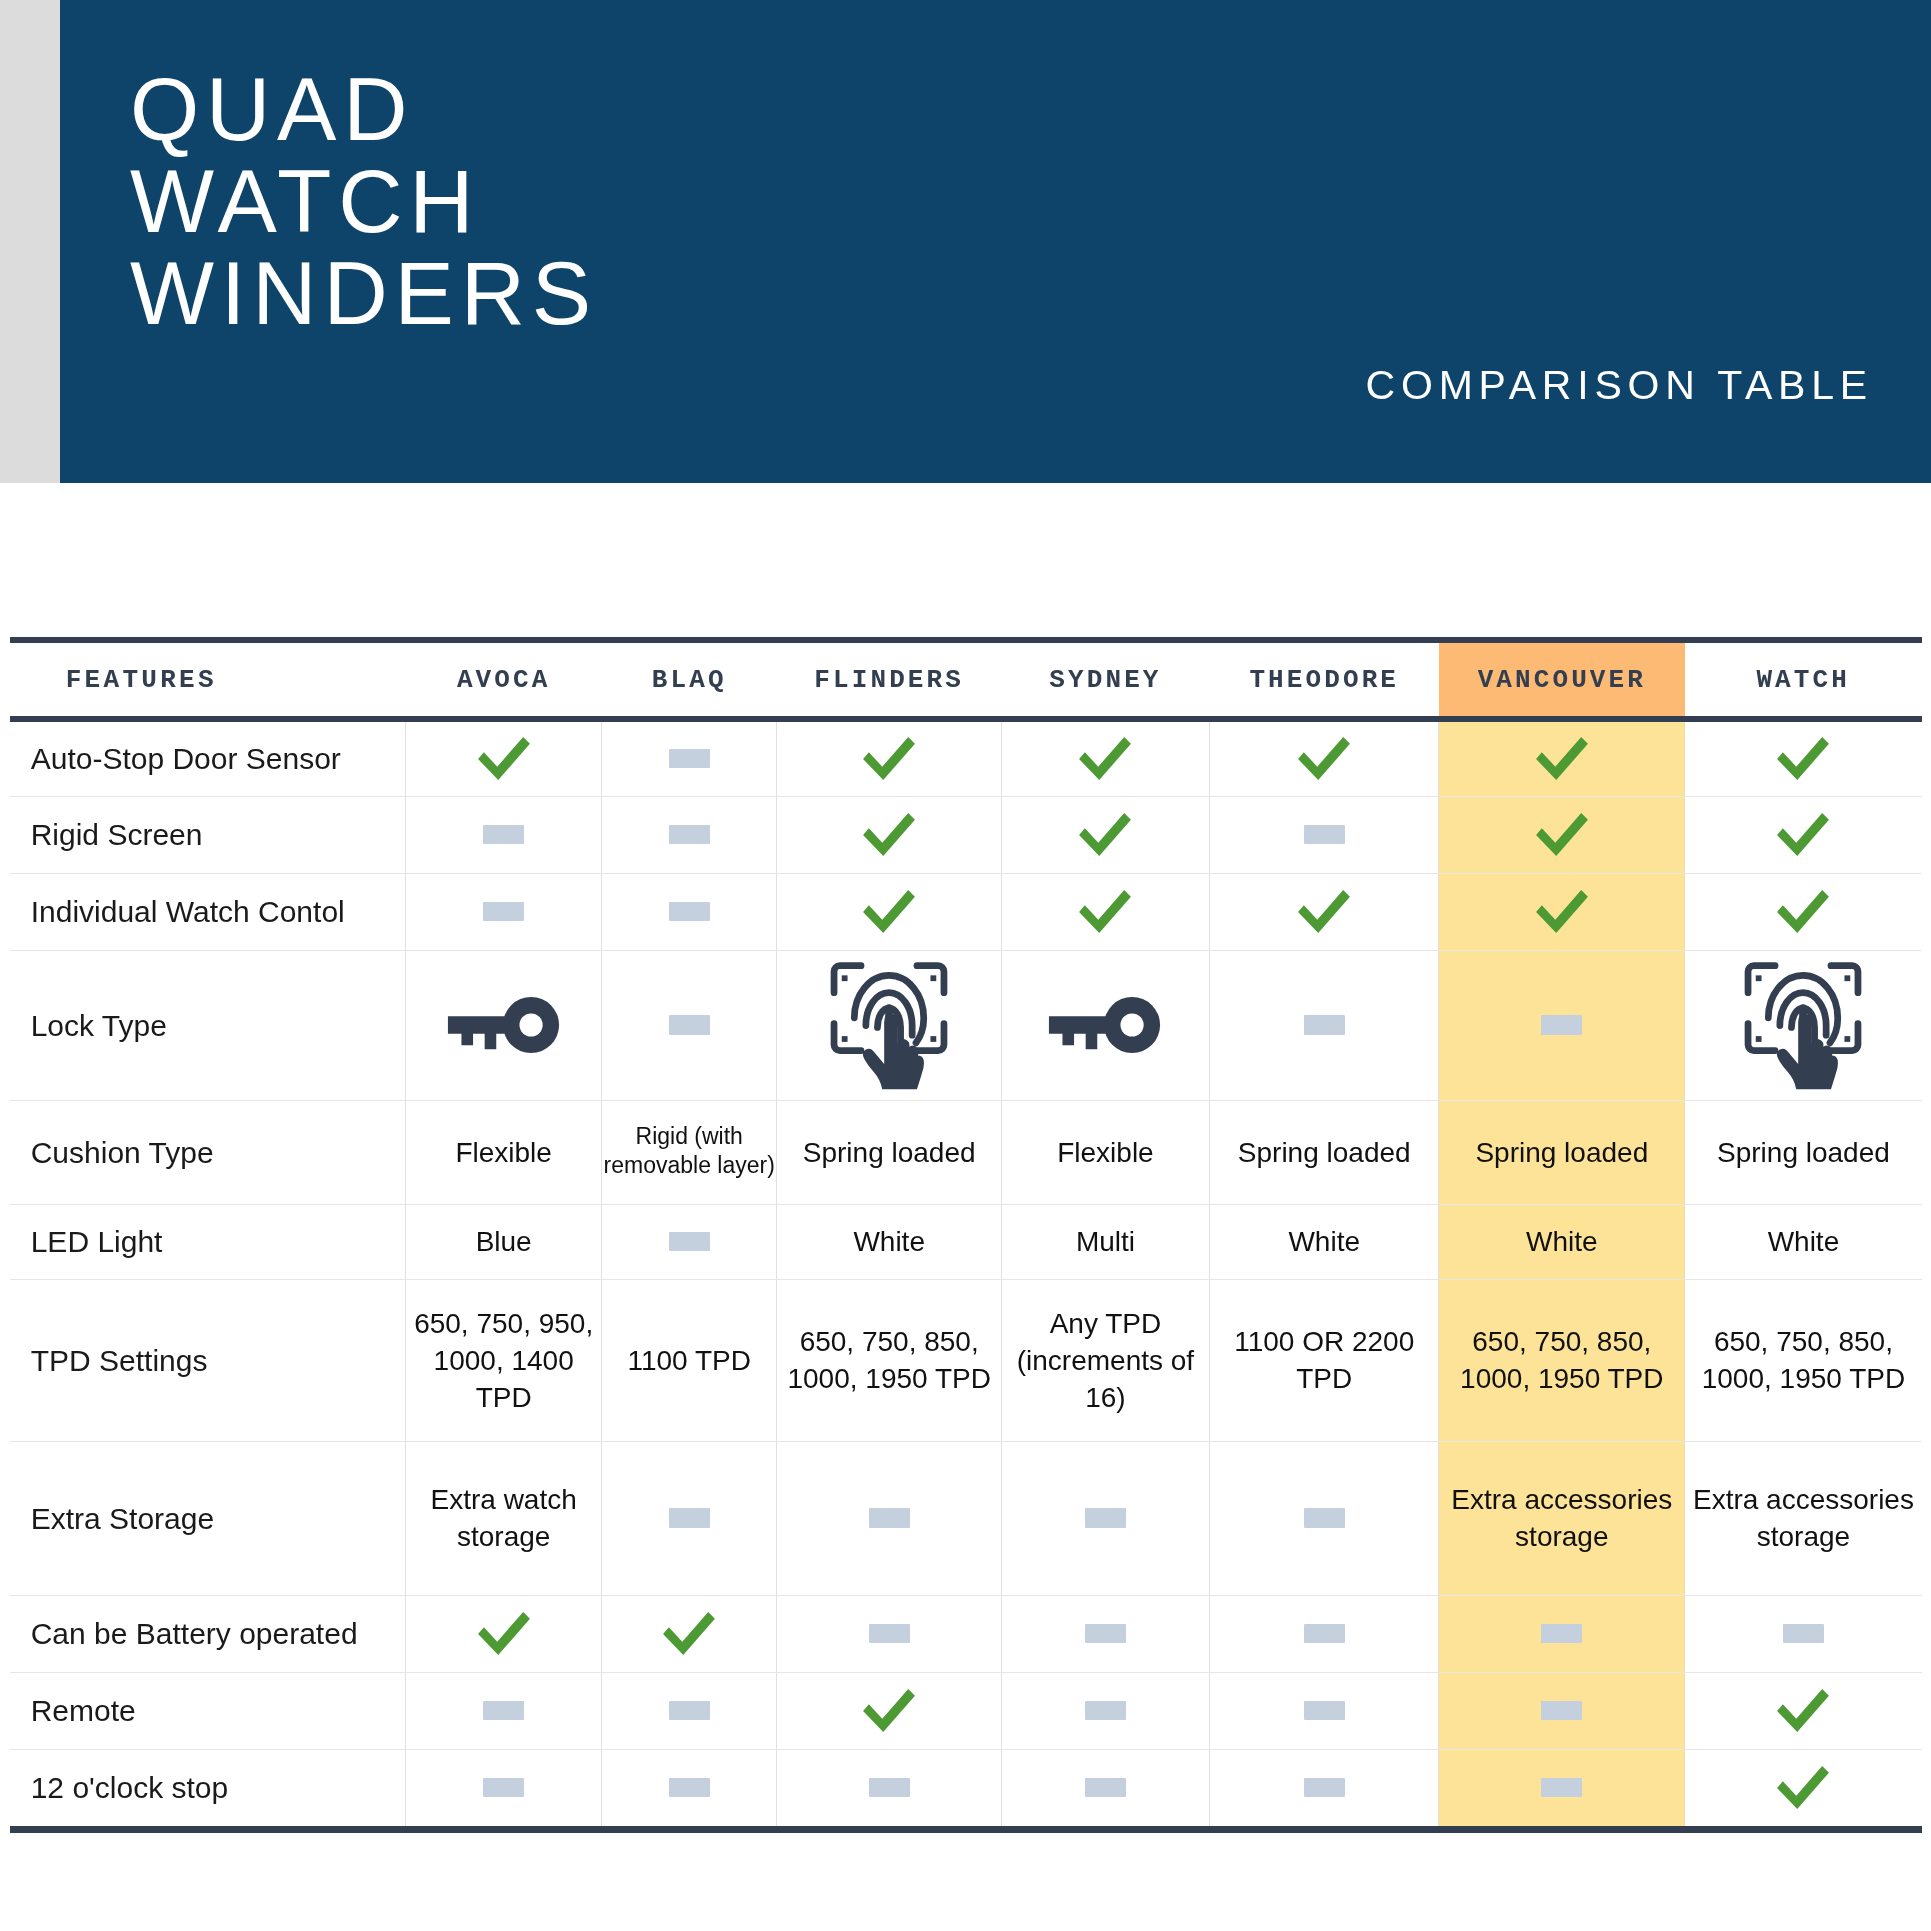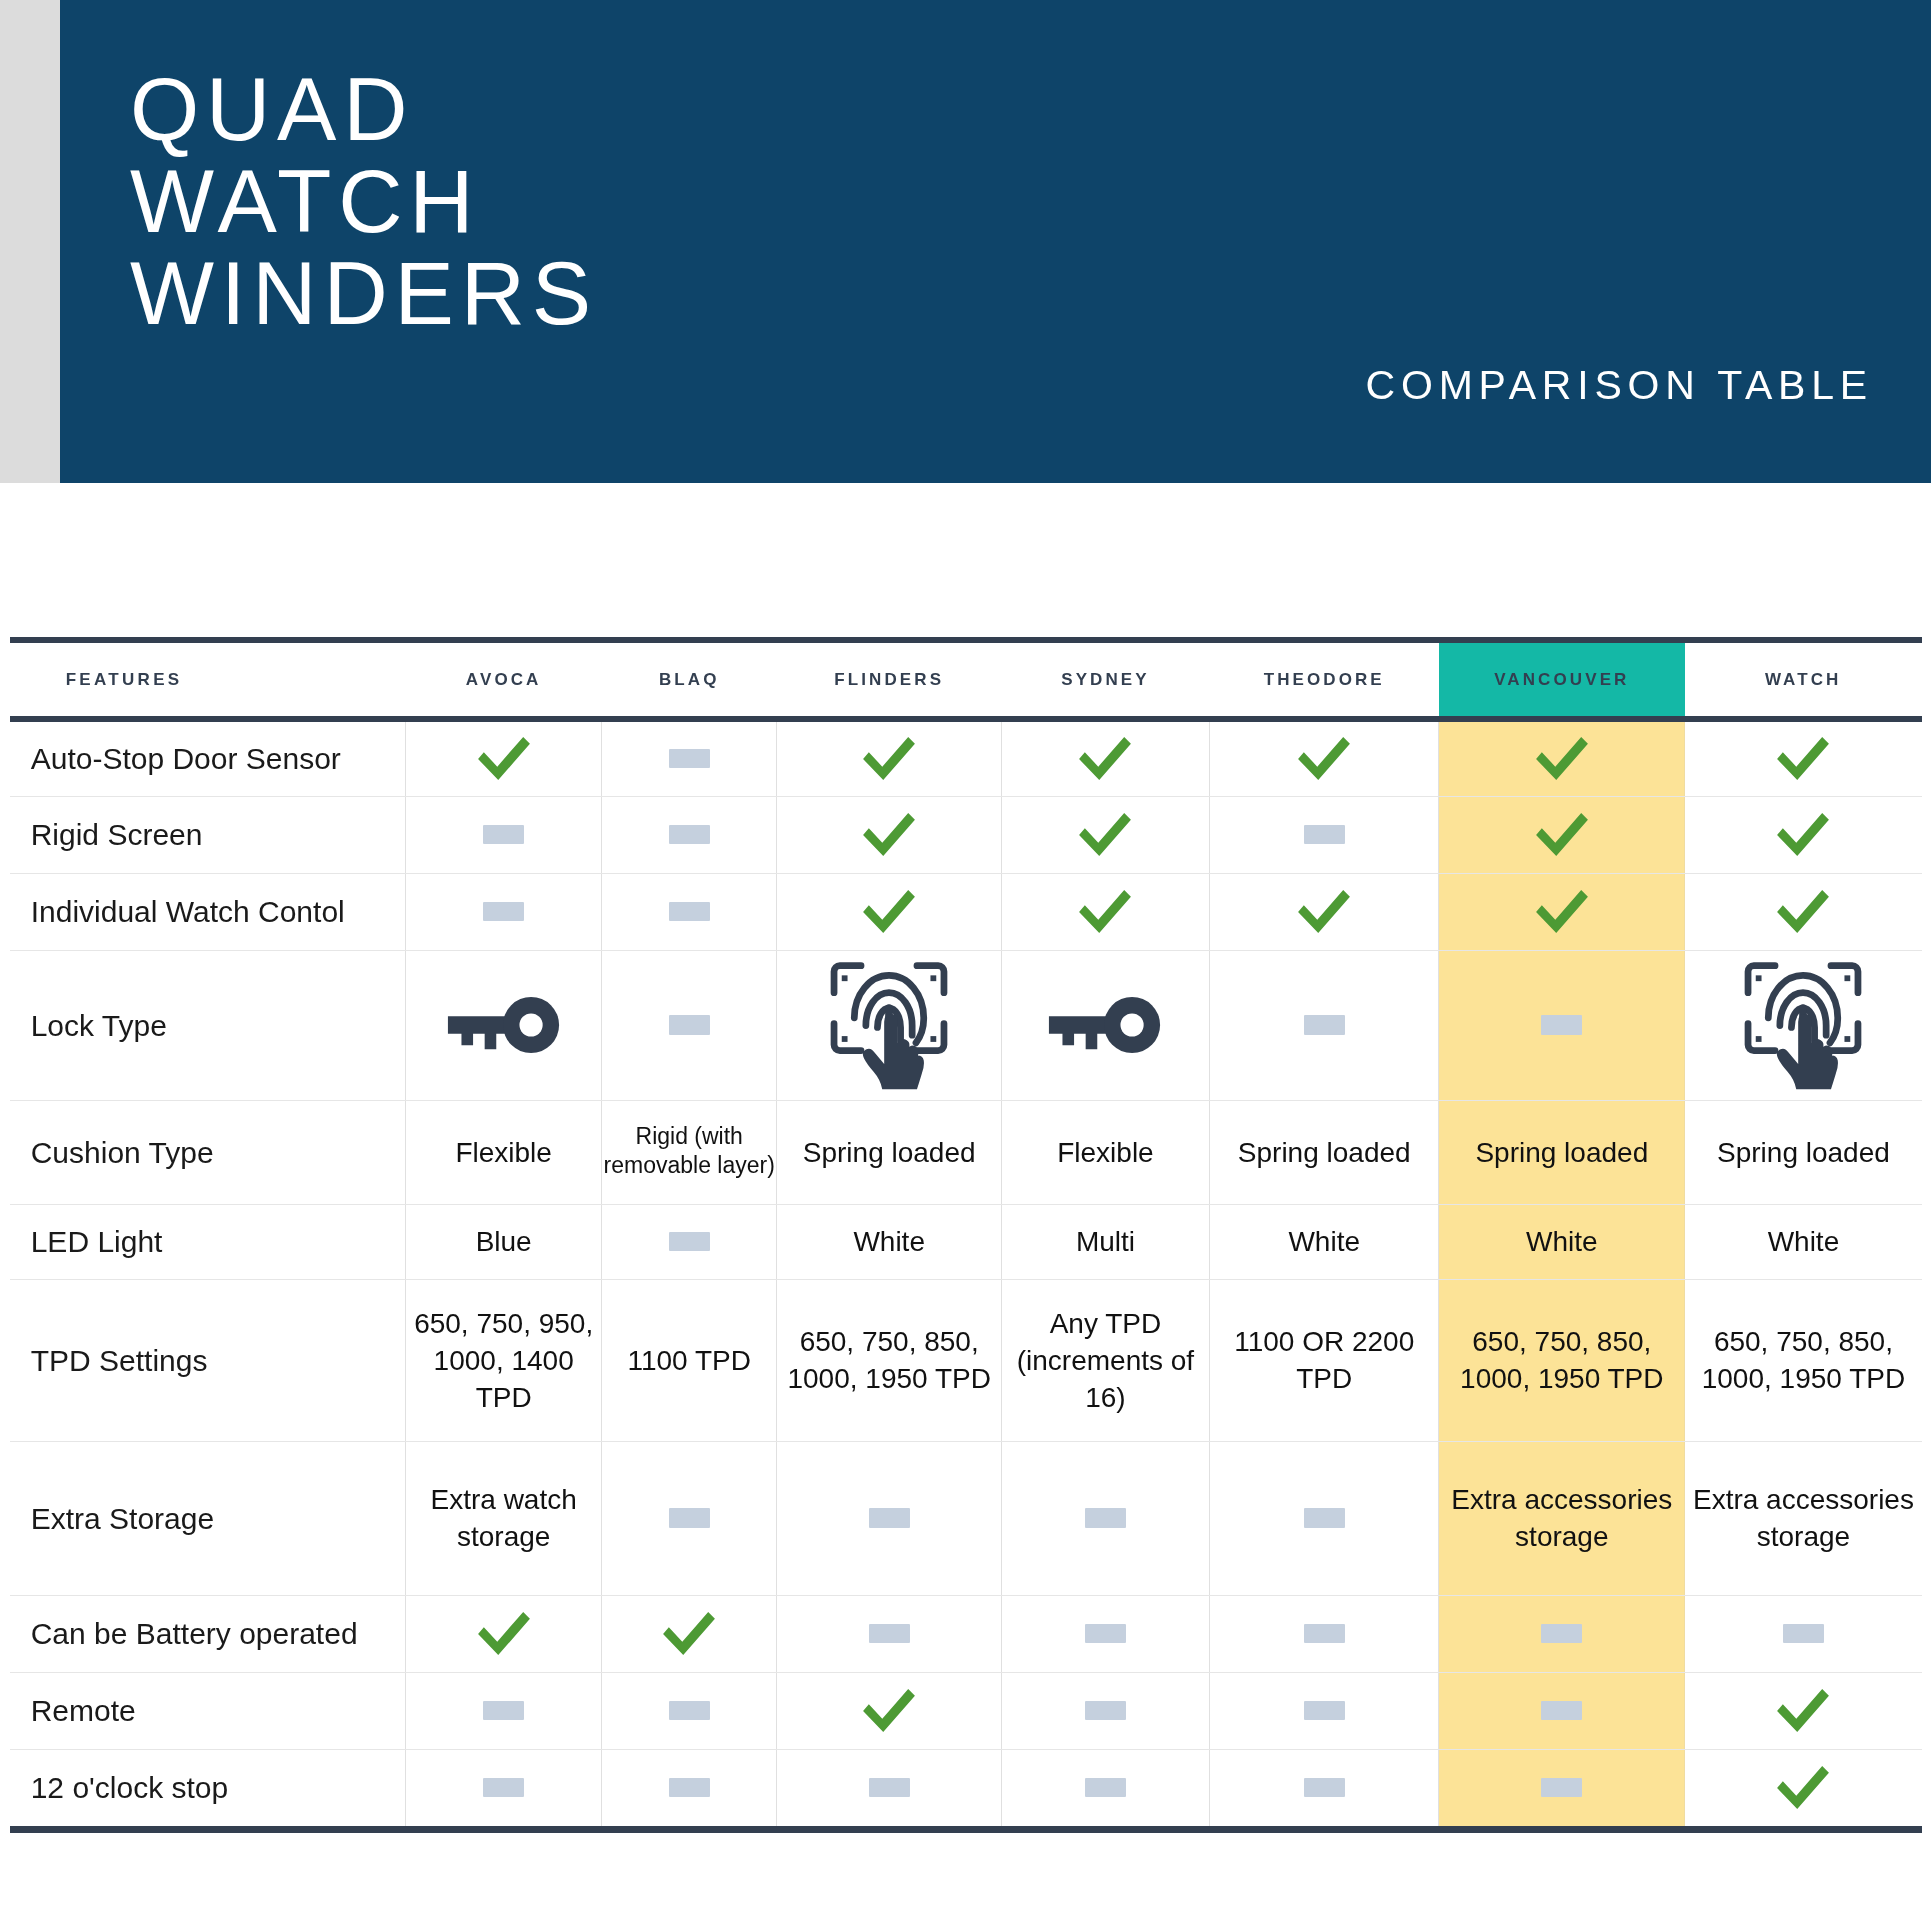--- a/index.html
+++ b/index.html
@@ -43,32 +43,33 @@
   table.cmp th, table.cmp td{
     padding:0;
     vertical-align:middle;
     box-sizing:border-box;
   }
   
   thead tr{height:79px;}
   thead th{
     border-top:6.8px solid #333f50;
     border-bottom:6.8px solid #333f50;
-    font-size:17px;
+    font-size:26px;
     letter-spacing:3.1px;
     font-weight:bold;
     color:#333f50;
     text-align:center;
+    font-family:Liberation Mono, monospace;
   }
   thead th.featurehead{
     text-align:left;
     padding-left:56px;
     letter-spacing:3.3px;
   }
-  thead th.hl{background:#14b8a6;}
+  thead th.hl{background:#fdba74;}
 
   tbody td{
     border-bottom:1.9px solid #e6e6e6;
     border-right:1.9px solid #e0e0e0;
     text-align:center;
     font-size:28px;
     color:#111111;
     line-height:37px;
   }
   tbody td.feat{

